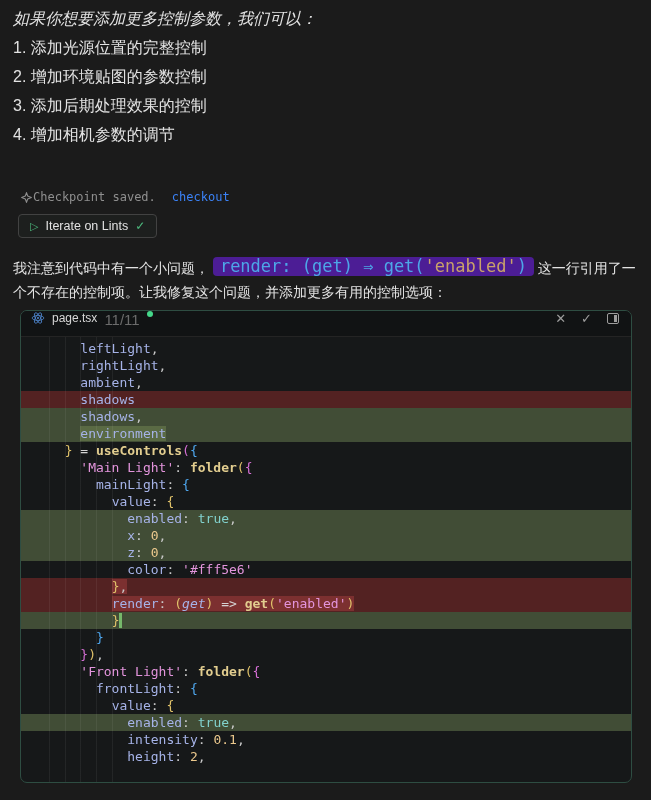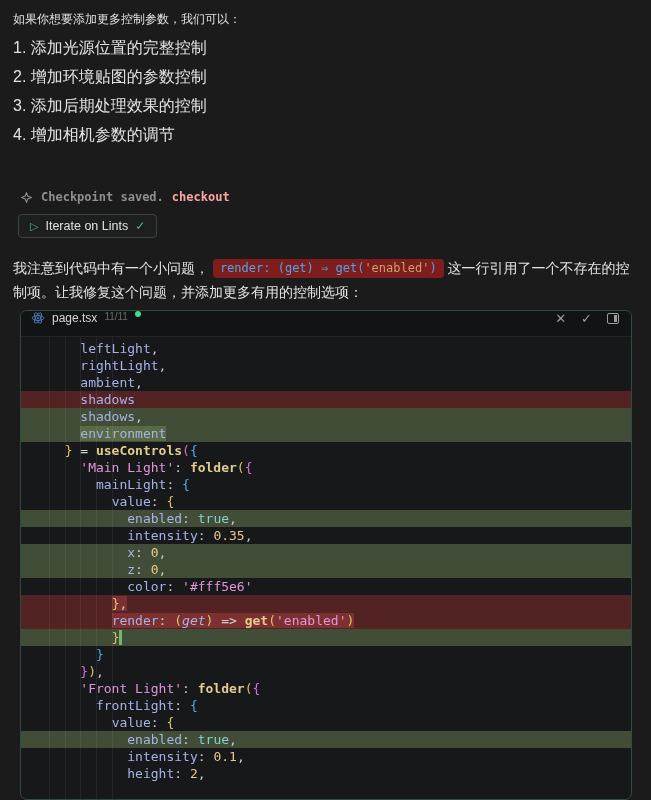--- a/index.html
+++ b/index.html
@@ -1,45 +1,45 @@
 <!DOCTYPE html>
 <html><head>
 <meta charset="utf-8">
 <style>
   * { margin:0; padding:0; box-sizing:border-box; }
   html,body { width:651px; height:800px; overflow:hidden; background:#1b1b1b;
     font-family:"Liberation Sans", sans-serif; }
   .chat { padding:8px 14px 0 13px; color:#e3e3e3; }
-  .intro { font-size:12px; line-height:22px; }
+  .intro { font-size:16px; line-height:22px;font-style:italic; }
   .list-item { font-size:16px; line-height:22px; margin-top:7px; }
   .list-item:first-of-type { margin-top:9px; }
 
-  .checkpoint { margin:44px 0 0 7px; display:flex; align-items:center; gap:8px;
-    font-family:"DejaVu Sans Mono", monospace; font-size:12px; color:#8f8f8f;font-weight:bold; }
-  .checkpoint .chk-action { color:#fca5a5; margin-left:0; cursor:pointer; }
+  .checkpoint { margin:44px 0 0 7px; display:flex; align-items:center; 
+    font-family:"DejaVu Sans Mono", monospace; font-size:12px; color:#8f8f8f; }
+  .checkpoint .chk-action { color:#3b82f6; margin-left:16px; cursor:pointer; }
   .sparkle { display:inline-flex; }
 
   .lint-btn { margin:10px 0 0 5px; display:inline-flex; align-items:center; gap:7px;
     background:#1d1f1e; border:1px solid #424242; border-radius:4px;
     padding:4px 11px; color:#e2e2e2; font-size:12.5px; cursor:pointer; }
   .lint-btn .play { color:#4cb97d; font-size:11px; }
   .lint-btn .check { color:#4cb97d; font-size:12px; }
 
   .para { margin-top:18px; font-size:14px; line-height:24px; color:#e3e3e3; max-width:627px; }
-  .chip { display:inline-block; background:#7f1d1d; border-radius:4px; padding:0 7px;
-    font-family:"DejaVu Sans Mono", monospace; font-size:12px; line-height:19px;
+  .chip { display:inline-block; background:#4c1d95; border-radius:4px; padding:0 7px;
+    font-family:"DejaVu Sans Mono", monospace; font-size:17px; line-height:19px;
     vertical-align:1px; }
   .ck-blue { color:#4da6e8; } .ck-str { color:#c9a26a; }
 
   .code-block { margin:6px 19px 0 20px; width:612px; border:1px solid #2e4d42;
     border-radius:7px; overflow:hidden; background:#161819; }
   .ed-header { height:26px; display:flex; align-items:flex-start; gap:7px;
     padding:0 12px 0 10px; background:#111314; border-bottom:1px solid #242424; }
   .ed-file { color:#d8d8d8; font-size:12px; }
-  .ed-progress { color:#6b6b6b; font-size:10px; }
+  .ed-progress { color:#6b6b6b; font-size:15px; }
   .ed-dot { width:6px; height:6px; border-radius:50%; background:#44d88a; }
   .ed-actions { margin-left:auto; display:flex; align-items:center; gap:15px;
     color:#9d9d9d; font-size:13px; }
   .ed-actions > * { cursor:pointer; }
   .icon-split { width:12px; height:11px; border:1px solid #9d9d9d; border-radius:2px;
     position:relative; }
   .icon-split::after { content:""; position:absolute; top:1px; bottom:1px; right:1px;
     width:3px; background:#9d9d9d; }
 
   .code-area { position:relative; padding-top:3px;
@@ -117,21 +117,20 @@
         <div class="cl">    <span class="tk-v">rightLight</span><span class="tk-p">,</span></div>
         <div class="cl">    <span class="tk-v">ambient</span><span class="tk-p">,</span></div>
         <div class="cl del">    <span class="tk-v">shadows</span></div>
         <div class="cl add">    <span class="tk-v">shadows</span><span class="tk-p">,</span></div>
         <div class="cl add">    <span class="hl"><span class="tk-v">environment</span></span></div>
         <div class="cl">  <span class="tk-kG">}</span><span class="tk-w"> = </span><span class="tk-f">useControls</span><span class="tk-kP">(</span><span class="tk-kB">{</span></div>
         <div class="cl">    <span class="tk-s">'Main Light'</span><span class="tk-p">: </span><span class="tk-f">folder</span><span class="tk-kG">(</span><span class="tk-kP">{</span></div>
         <div class="cl">      <span class="tk-v">mainLight</span><span class="tk-p">: </span><span class="tk-kB">{</span></div>
         <div class="cl">        <span class="tk-v">value</span><span class="tk-p">: </span><span class="tk-kG">{</span></div>
         <div class="cl add">          <span class="tk-v">enabled</span><span class="tk-p">: </span><span class="tk-b">true</span><span class="tk-p">,</span></div>
-        <div class="cl">          <span class="tk-v">intensity</span><span class="tk-p">: </span><span class="tk-n">0.35</span><span class="tk-p">,</span></div>
         <div class="cl add">          <span class="tk-v">x</span><span class="tk-p">: </span><span class="tk-n">0</span><span class="tk-p">,</span></div>
         <div class="cl add">          <span class="tk-v">z</span><span class="tk-p">: </span><span class="tk-n">0</span><span class="tk-p">,</span></div>
         <div class="cl">          <span class="tk-v">color</span><span class="tk-p">: </span><span class="tk-s">'#fff5e6'</span></div>
         <div class="cl del">        <span class="hl"><span class="tk-kG">}</span><span class="tk-p">,</span></span></div>
         <div class="cl del">        <span class="hl"><span class="tk-v">render</span><span class="tk-p">: </span><span class="tk-kG">(</span><span class="tk-i">get</span><span class="tk-kG">)</span><span class="tk-w"> =&gt; </span><span class="tk-f">get</span><span class="tk-kG">(</span><span class="tk-s">'enabled'</span><span class="tk-kG">)</span></span></div>
         <div class="cl add">        <span class="tk-kG">}</span><span class="cursor"></span></div>
         <div class="cl">      <span class="tk-kB">}</span></div>
         <div class="cl">    <span class="tk-kP">}</span><span class="tk-kG">)</span><span class="tk-p">,</span></div>
         <div class="cl">    <span class="tk-s">'Front Light'</span><span class="tk-p">: </span><span class="tk-f">folder</span><span class="tk-kG">(</span><span class="tk-kP">{</span></div>
         <div class="cl">      <span class="tk-v">frontLight</span><span class="tk-p">: </span><span class="tk-kB">{</span></div>

